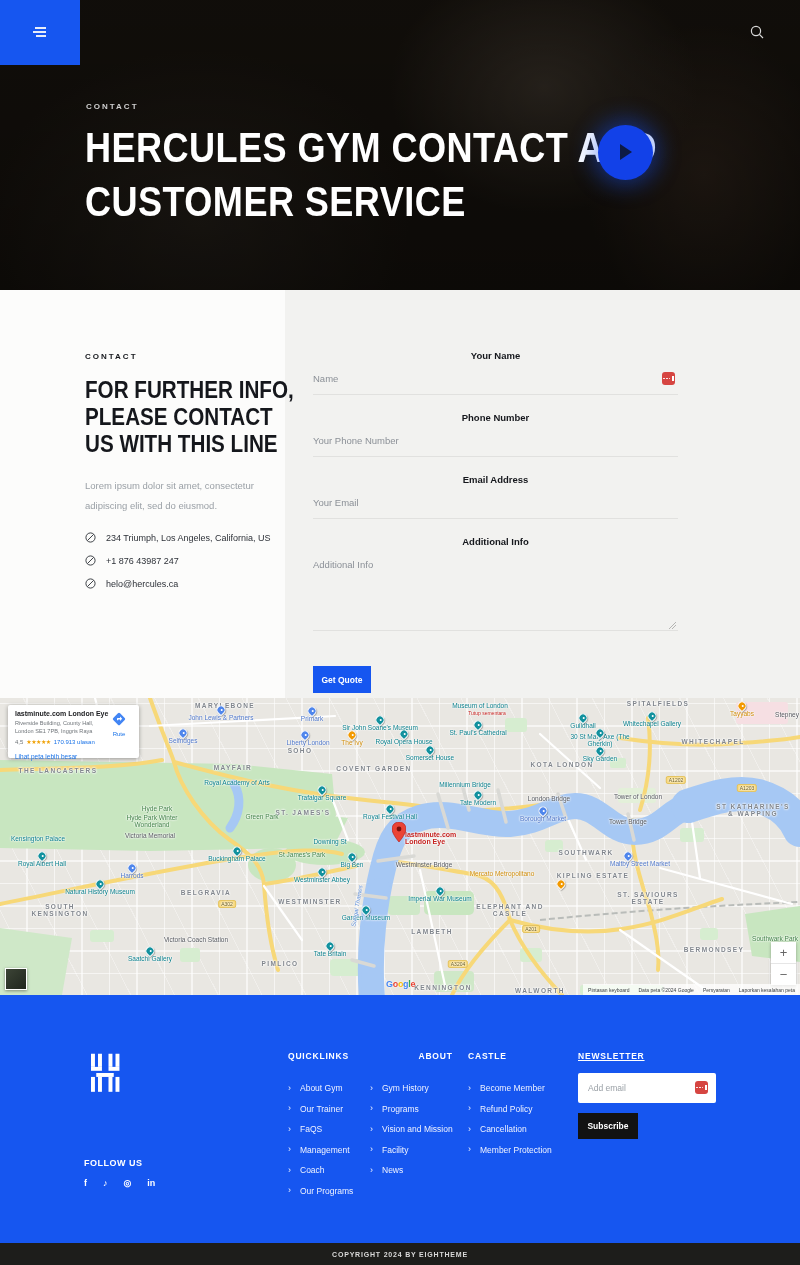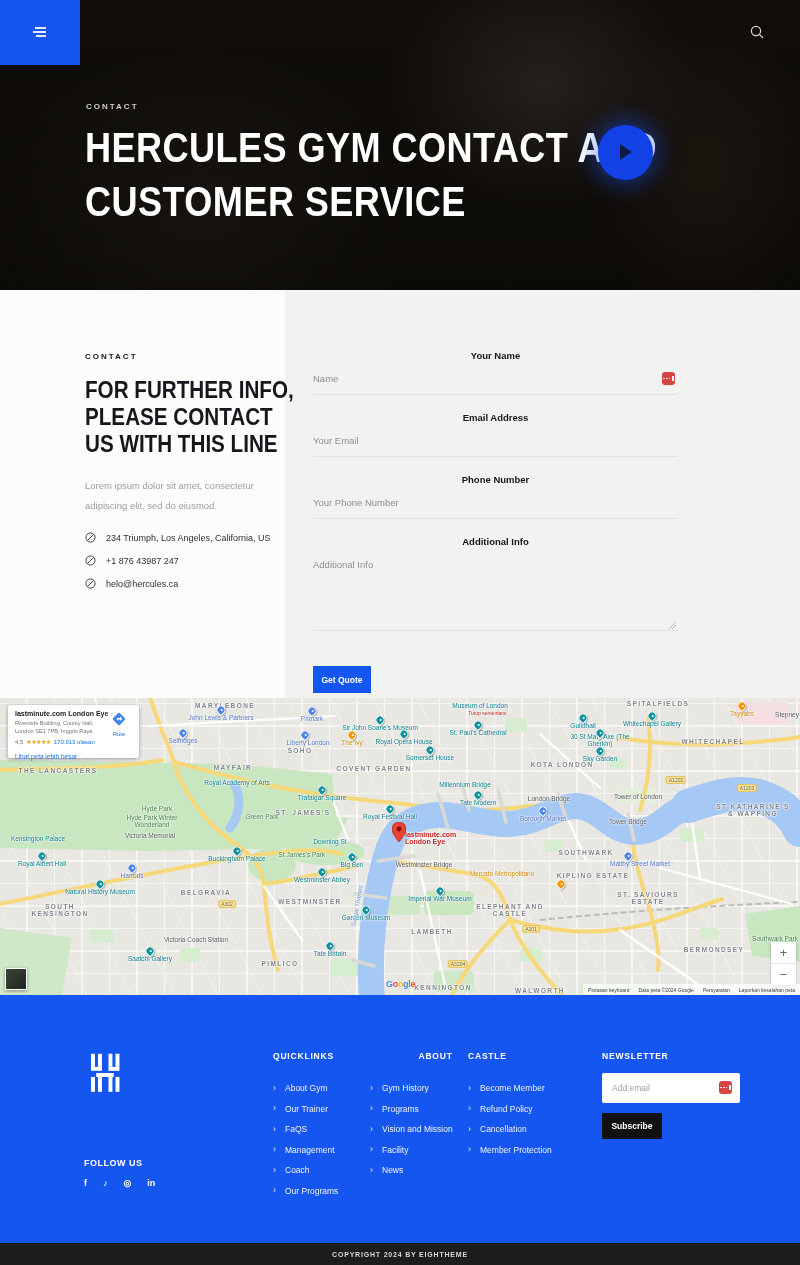--- a/index.html
+++ b/index.html
@@ -102,21 +102,21 @@
   .f-logo { position:absolute; left:84px; top:57px; }
   .f-desc { position:absolute; left:84px; top:103px; width:205px; font-size:8.5px; line-height:2.3; color:#eef2ff; }
   .f-follow { position:absolute; left:84px; top:163px; font-size:9px; font-weight:bold; letter-spacing:.5px; }
   .f-social { position:absolute; left:84px; top:183px; display:flex; gap:16px; }
   .f-social a { color:#fff; font-size:9px; text-decoration:none; font-weight:bold; }
   .f-col { position:absolute; top:56px; }
   .f-col-h { font-size:8.5px; font-weight:bold; letter-spacing:.8px; margin-bottom:22px; }
   .f-col ul { list-style:none; }
   .f-col li { display:flex; align-items:center; gap:9px; margin-bottom:10.5px; font-size:8.5px; color:#eef2ff; cursor:pointer; }
   .f-col li .chev { font-size:9px; line-height:1; }
-  .nl { position:absolute; left:602px; top:56px; width:150px; }
+  .nl { position:absolute; left:578px; top:56px; width:150px;text-decoration:underline; }
   .nl-text { font-size:8.5px; line-height:2.3; color:#eef2ff; margin-top:22px; }
   .nl-input-wrap { position:relative; margin-top:12px; width:138px; }
   .nl-input { width:138px; height:30px; border:none; border-radius:2px; padding:0 24px 0 10px; font-family:"Liberation Sans",sans-serif; font-size:8.5px; color:#333; outline:none; }
   .nl-input::placeholder { color:#9aa0a6; }
   .nl .autofill-icon { top:8px; right:8px; }
   .subscribe-btn { margin-top:10px; width:60px; height:26px; background:#121212; color:#fff; border:none; font-family:"Liberation Sans",sans-serif; font-size:8.5px; font-weight:bold; cursor:pointer; }
 
   .copyright { position:absolute; left:0; top:1243px; width:800px; height:22px; background:#1d1d1b; display:flex; align-items:center; justify-content:center; }
   .copyright span { font-size:7px; font-weight:bold; letter-spacing:.8px; color:#d9d9d9; }
 </style>
@@ -188,26 +188,26 @@
         <label>Your Name</label>
         <input type="text" placeholder="Name" style="">
         <span class="autofill-icon">
             <i></i>
             <i></i>
             <i></i>
             <em></em>
           </span>
       </div>
       <div class="fgroup">
+        <label>Phone Number</label>
+        <input type="text" placeholder="Your Phone Number" style="">
+      </div>
+      <div class="fgroup">
         <label>Email Address</label>
         <input type="text" placeholder="Your Email" style="">
-      </div>
-      <div class="fgroup">
-        <label>Phone Number</label>
-        <input type="text" placeholder="Your Phone Number" style="">
       </div>
       <div class="fgroup">
         <label>Additional Info</label>
         <textarea placeholder="Additional Info" style=""></textarea>
         <span class="resize-corner"></span>
       </div>
       <button type="button" class="quote-btn">Get Quote</button>
     </form>
   </section>
 
@@ -454,21 +454,21 @@
         <rect x="36" y="28.5" width="4.5" height="17"></rect>
     </svg>
     <div class="f-follow">FOLLOW US</div>
     <div class="f-social">
       <a>f</a>
       <a>♪</a>
       <a>◎</a>
       <a>in</a>
     </div>
 
-    <div class="f-col" style="left:273px;">
+    <div class="f-col" style="left:288px;">
       <div class="f-col-h">QUICKLINKS</div>
       <ul>
         <li>
             <span class="chev">›</span>
             <span>About Gym</span>
           </li>
         <li>
             <span class="chev">›</span>
             <span>Our Trainer</span>
           </li>

